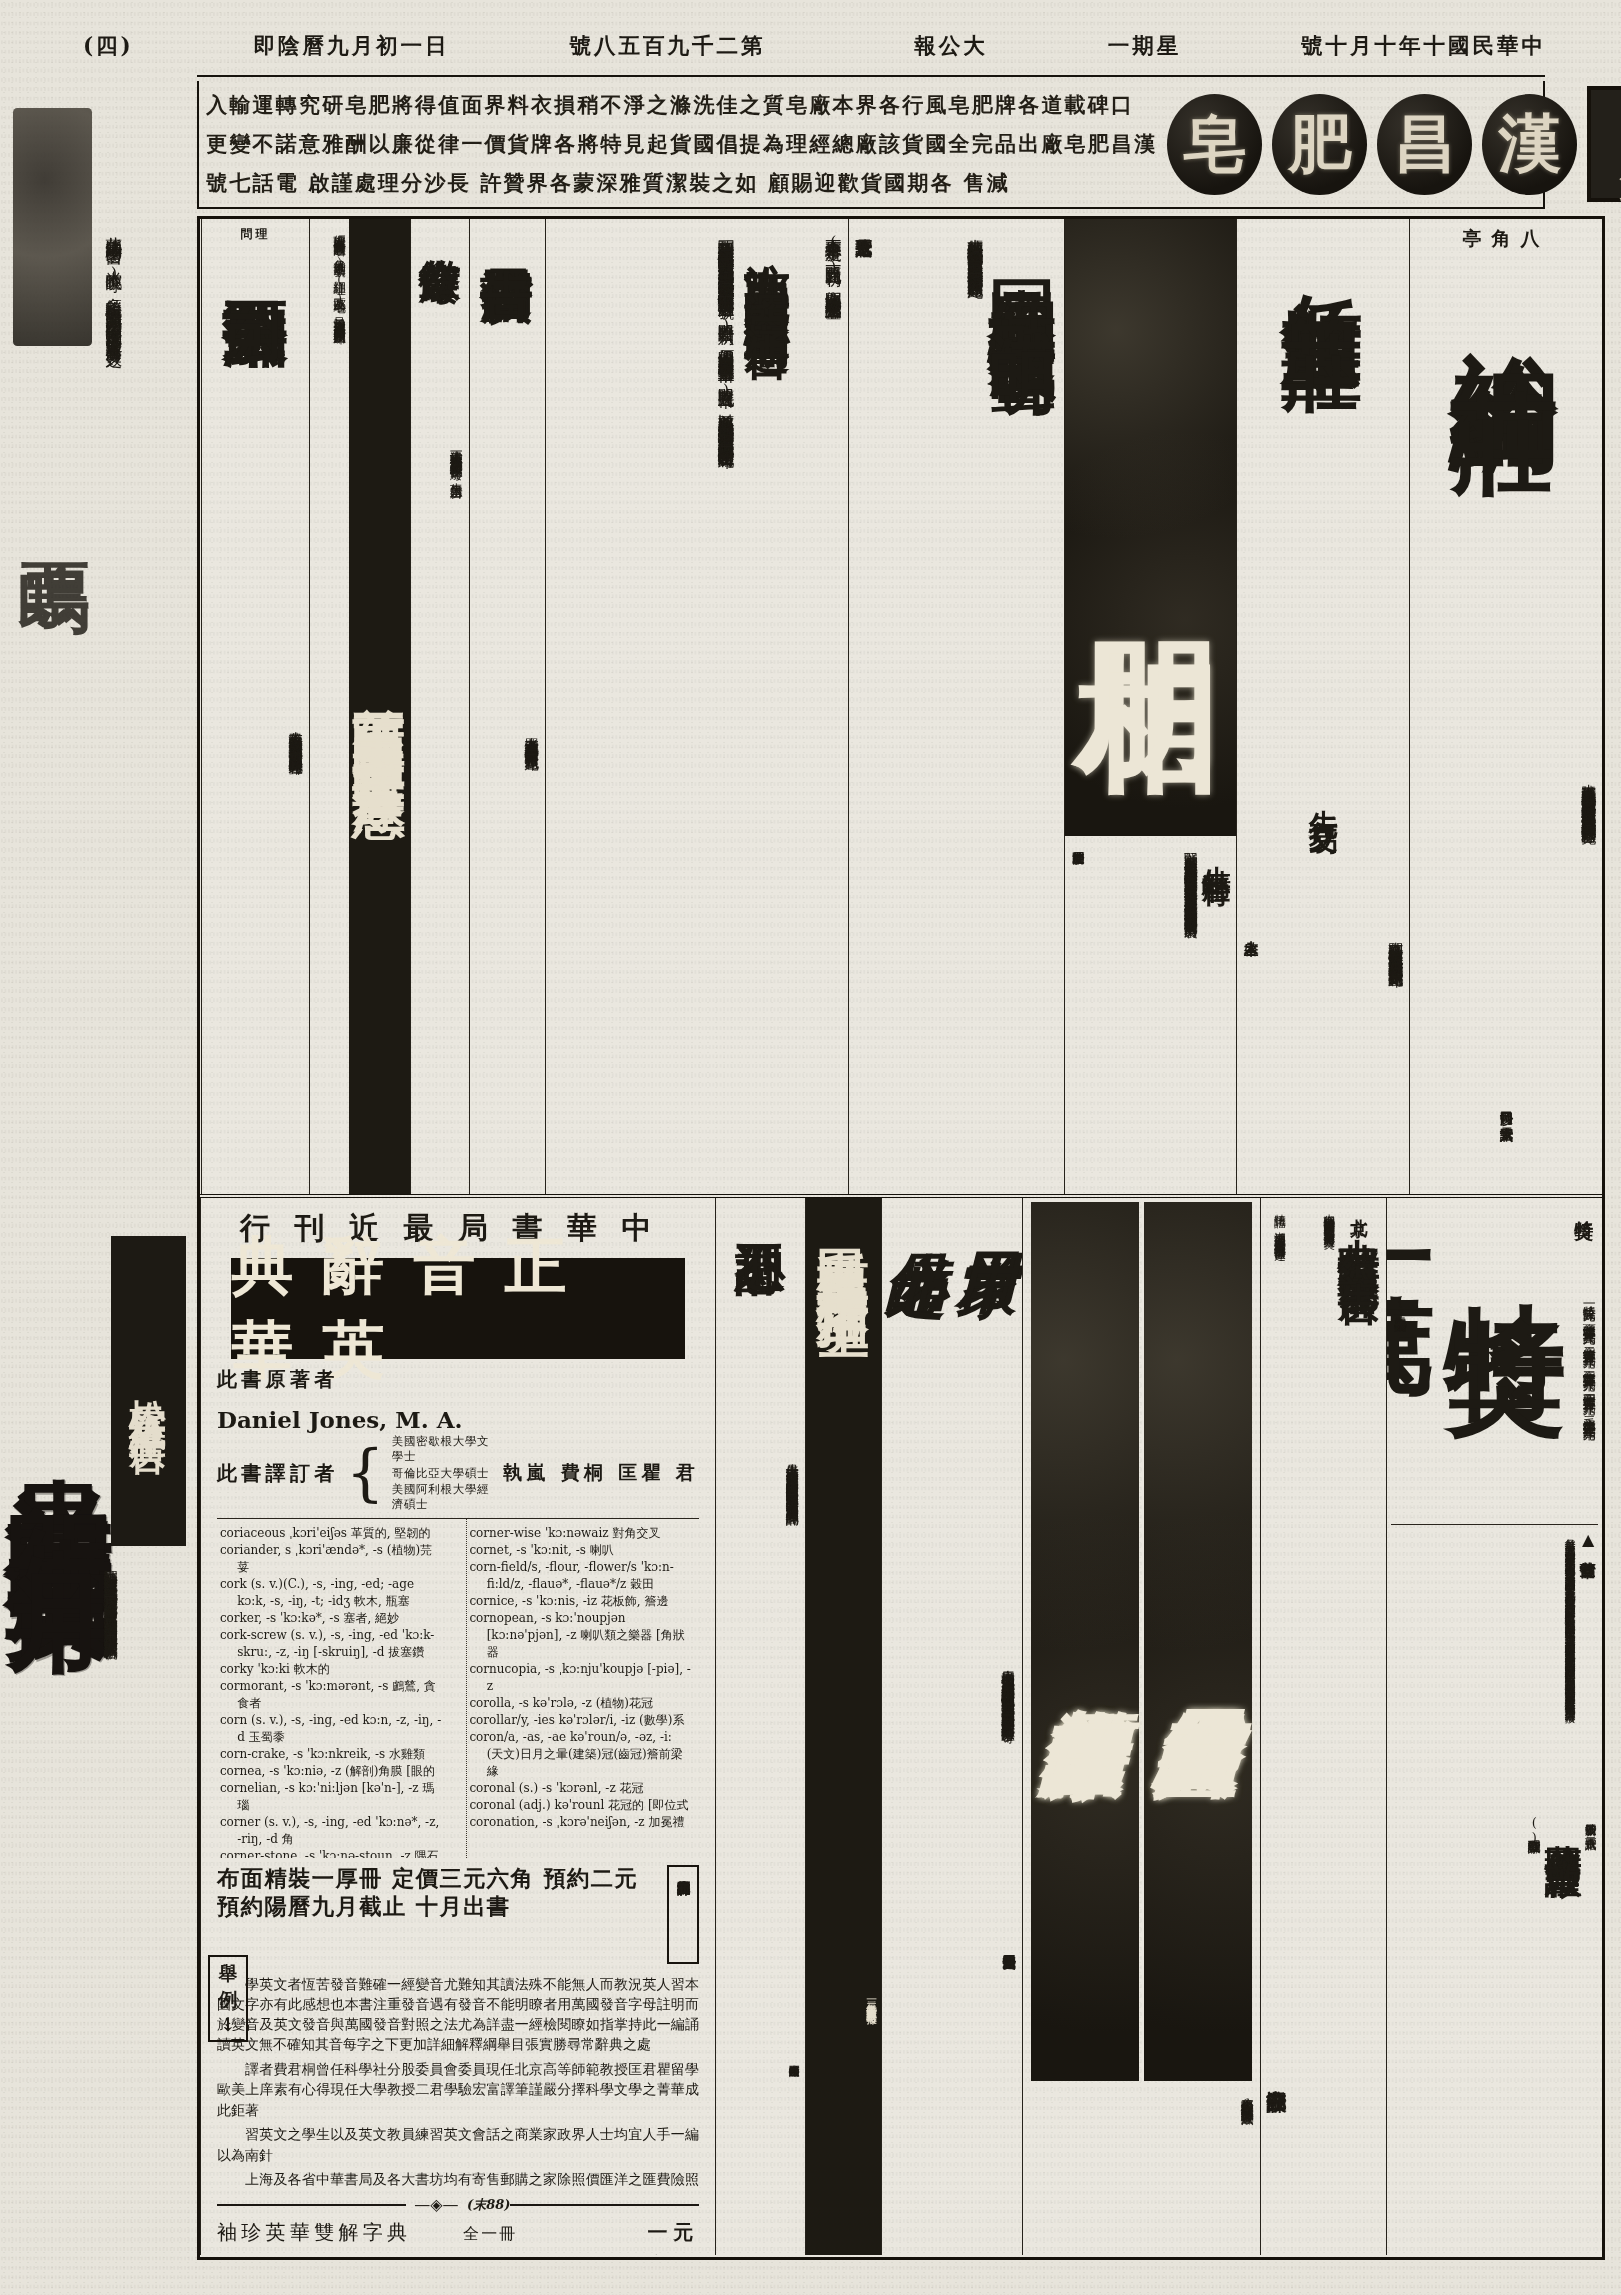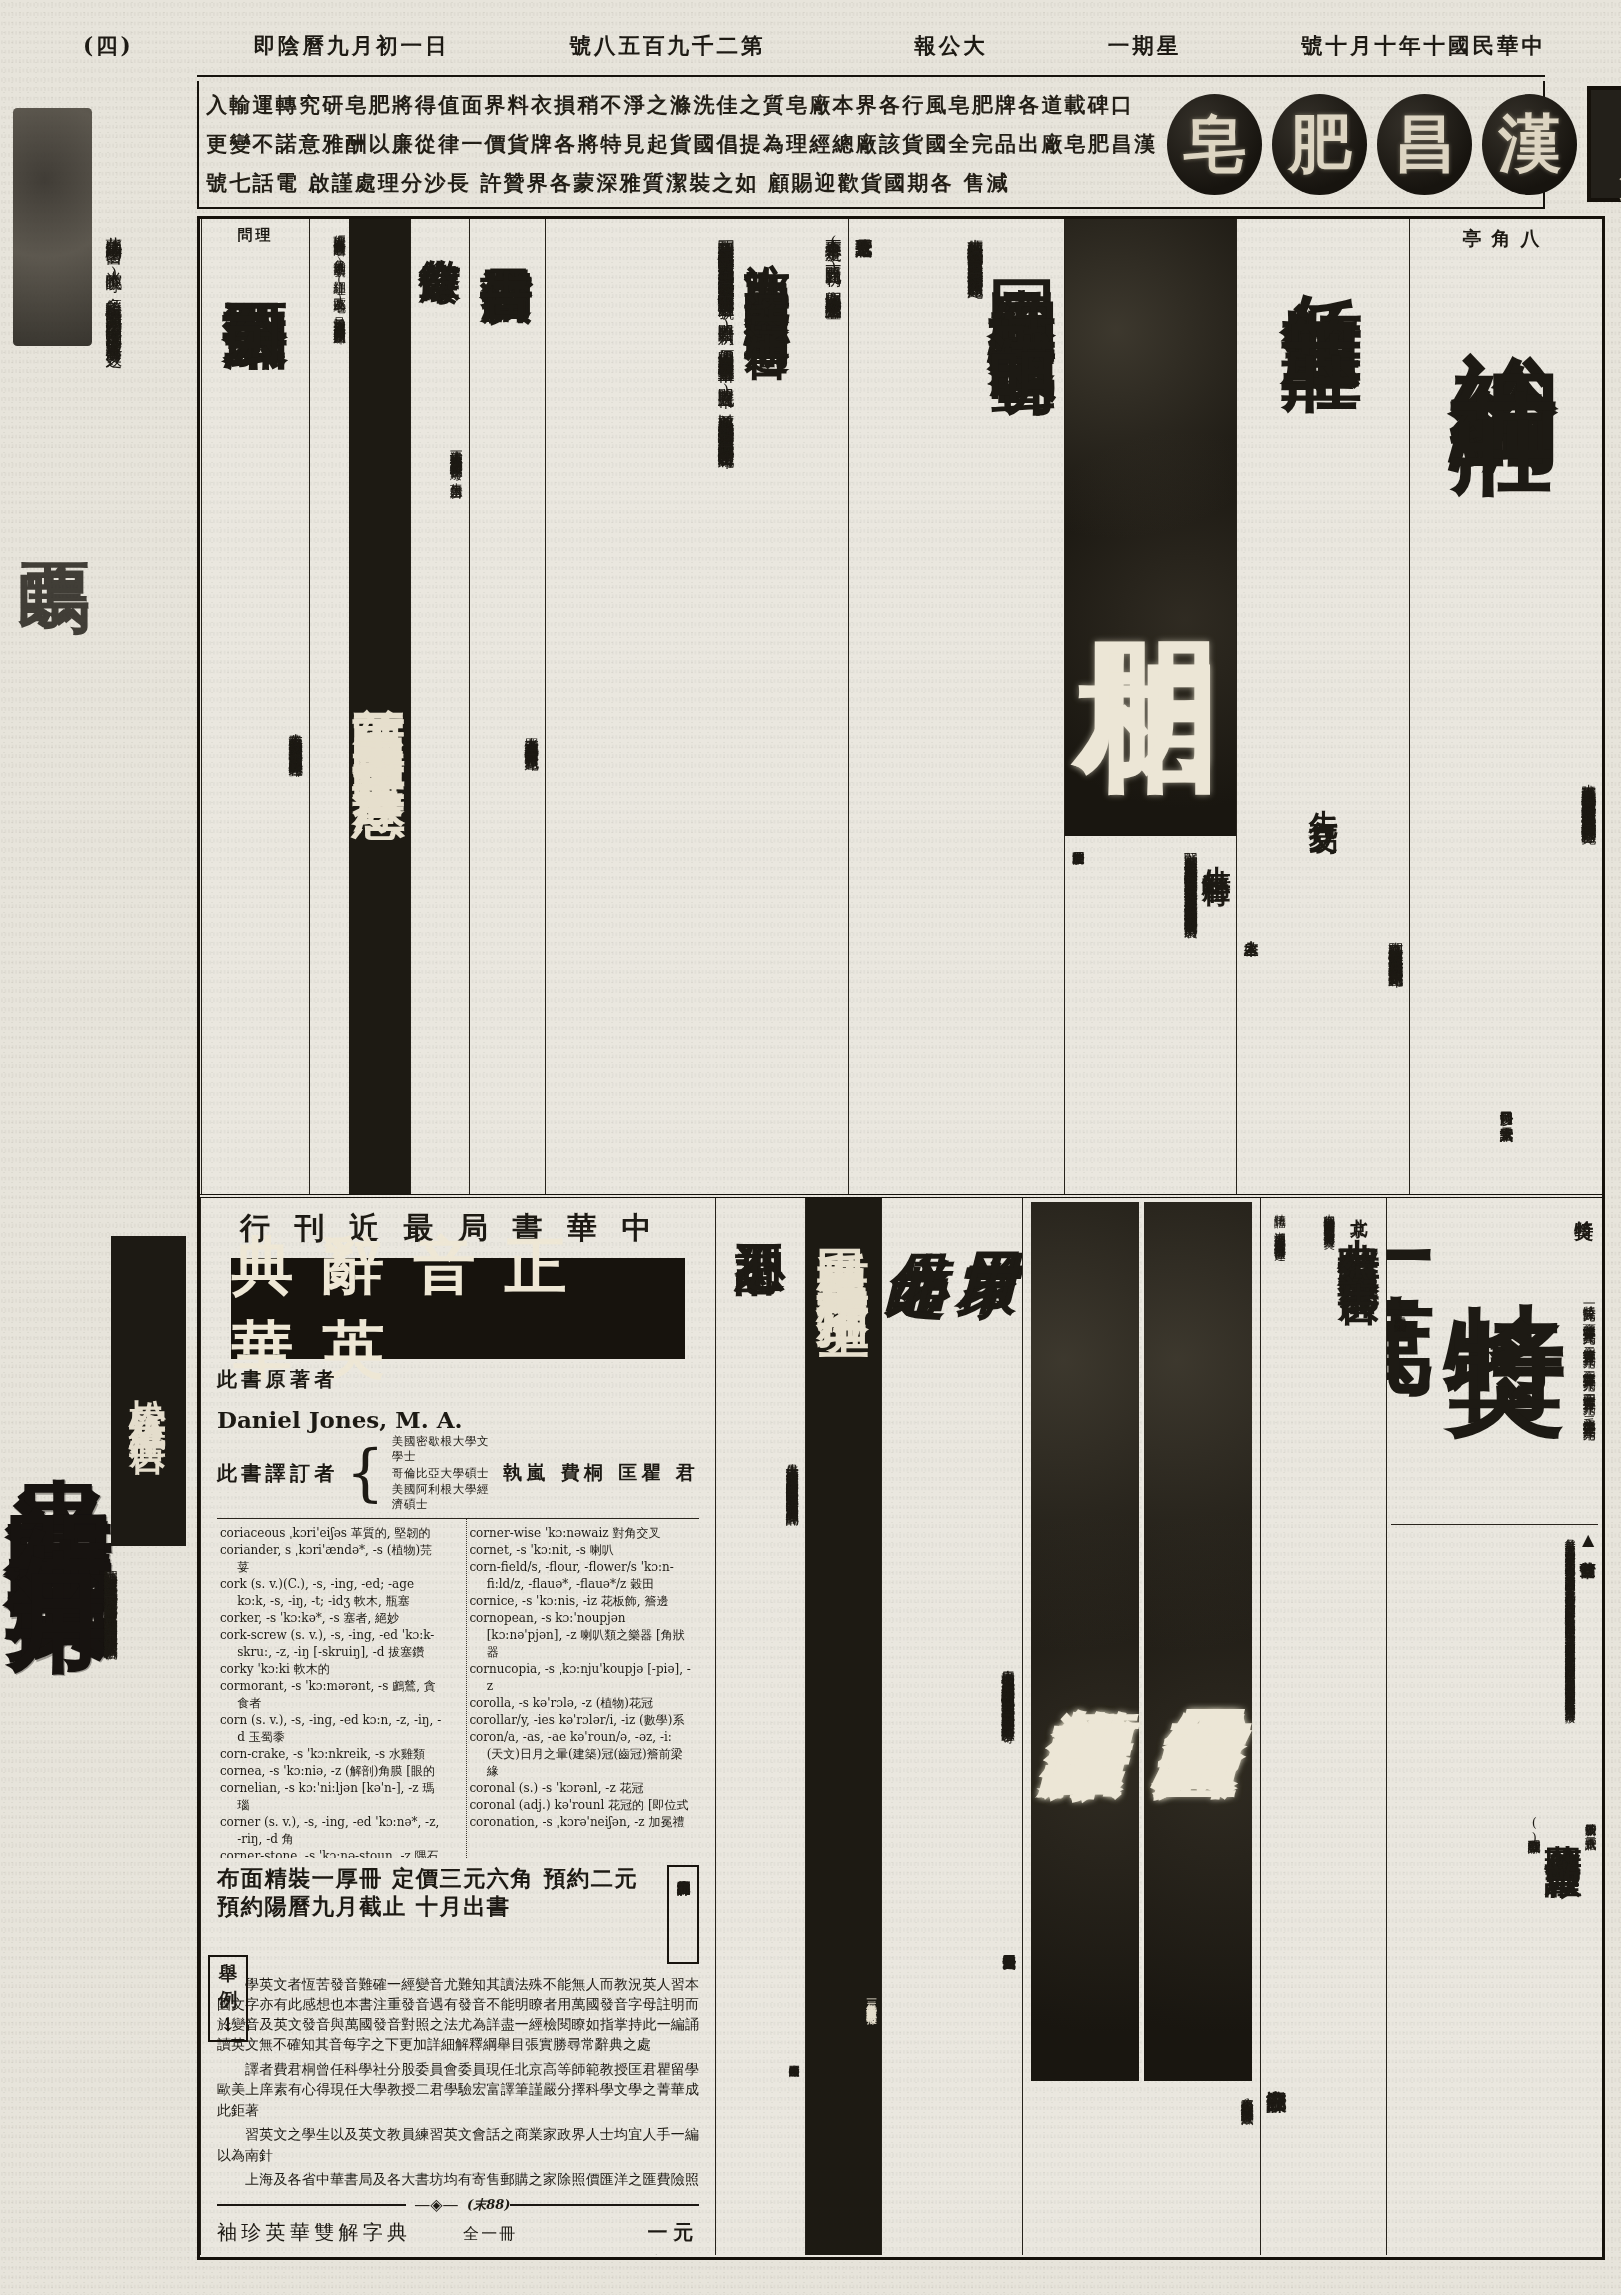--- a/index.html
+++ b/index.html
@@ -199,21 +199,21 @@
         <div class="headline v" style="font-size:42px;margin:0 auto;height:202px">徽章作廢</div>
         <div class="bodytext v hidden-overflow" style="flex:1;margin-top:11.5px;font-size:13px">遺失總司令第一百八十四號憑單資金徽章一枚聲明作廢 失主張昌所啓</div>
       </div>
 
       <div class="ad rowrev" style="width:101px;padding:0">
         <div class="rev headline v center" style="width:61px;font-size:53px;letter-spacing:5.8px">前陸軍第一團陣亡官兵遺族注意</div>
         <div class="bodytext v hidden-overflow" style="flex:1;height:951px;font-size:12.3px;padding:5.8px 1.4px">經理處現在該有案各該遺族將姓名(父母妻子姓名別號)詳細住址(郵區及小地名)呈報於司令部軍務處賀處長張秘書處領給執照以便給卹</div>
       </div>
 
       <div class="ad colflex" style="width:108px">
-        <div class="corner-label" style="font-size:15px;letter-spacing:2.9px">問理</div>
+        <div class="corner-label" style="font-size:12px;letter-spacing:2.9px">問理</div>
         <div class="headline v" style="font-size:66px;margin:5.8px auto 0;height:461px">華湘股票公司</div>
         <div class="bodytext v hidden-overflow" style="flex:1;margin-top:10px;font-size:14.4px">本公司專收歷年內國公債有價證券另兼批發各省彩票外加公道佣金業已成交惠顧極表歡迎特此聲布</div>
       </div>
     </div>
 
     <div class="band band-bottom">
 
       <div class="ad colflex" style="width:216px">
         <div class="rowrev" style="height:360px">
           <div class="v" style="font-size:19px;font-weight:bold;height:86px">特獎</div>

